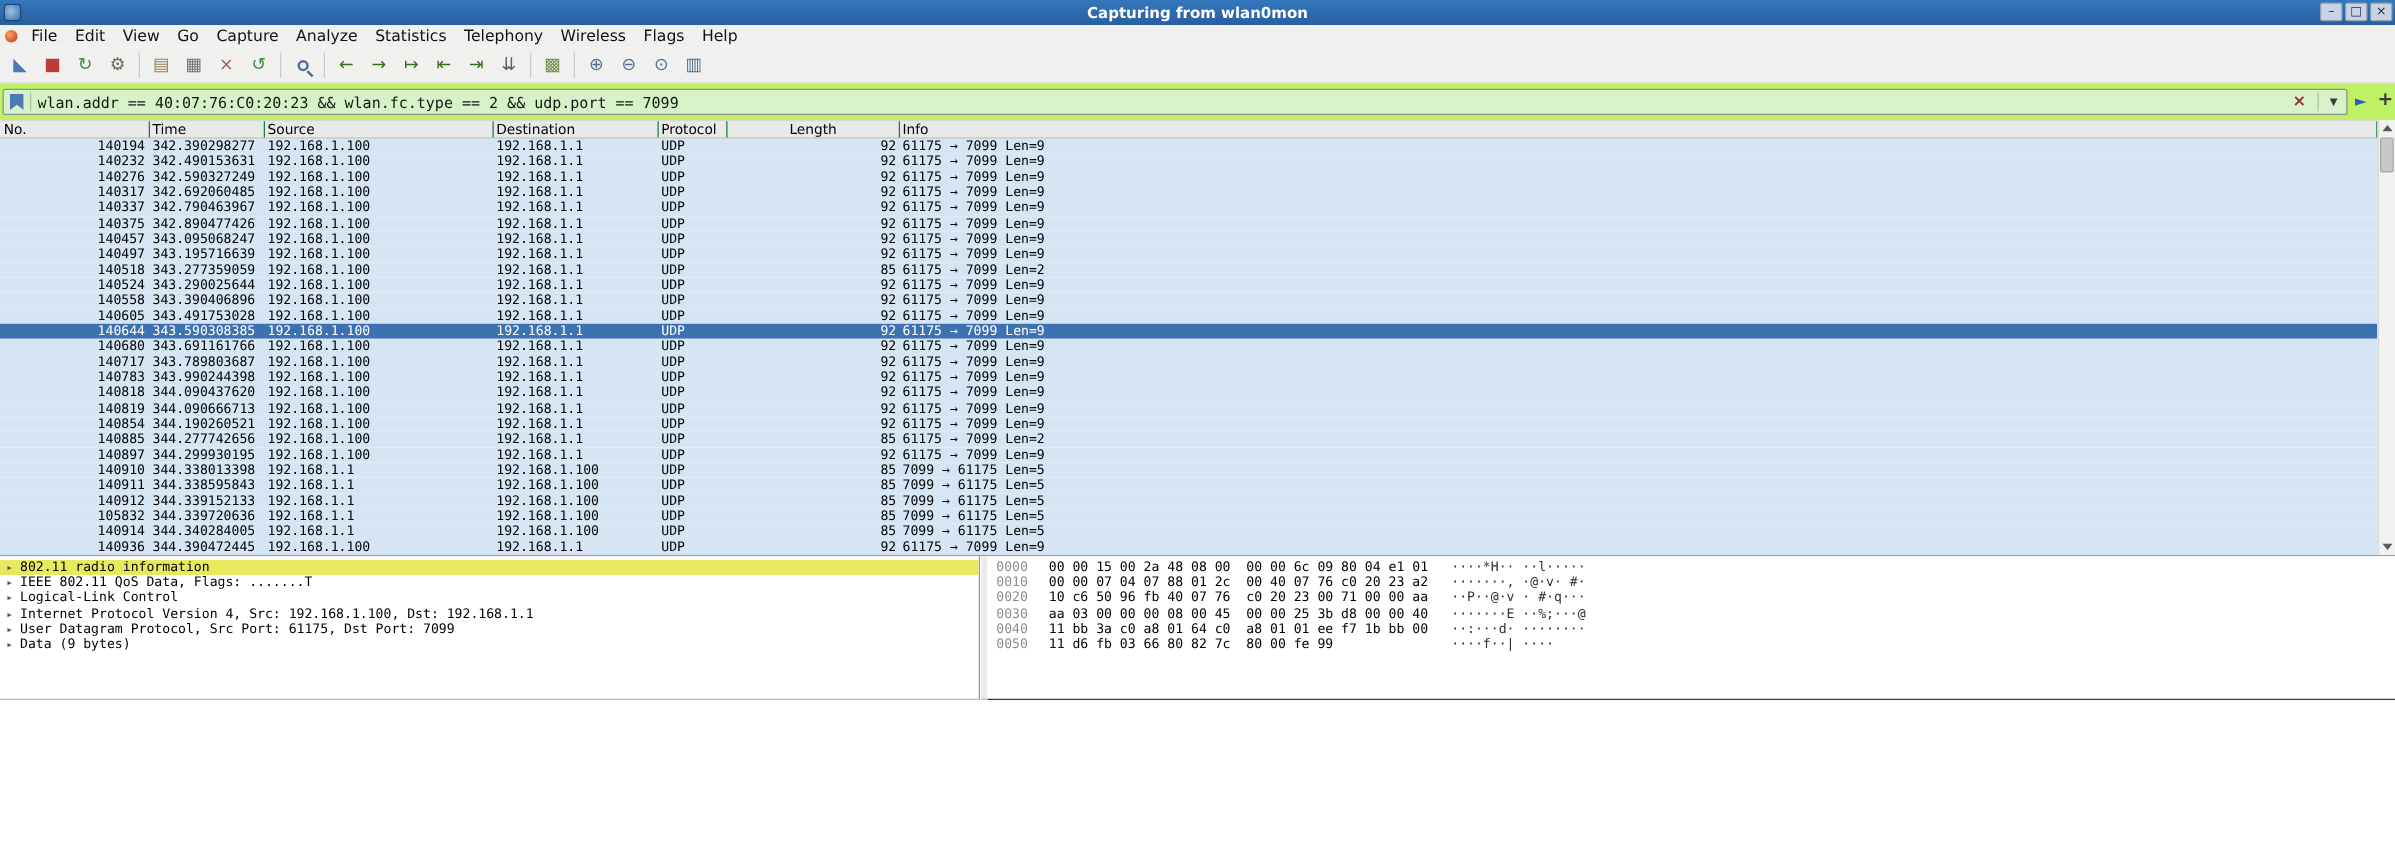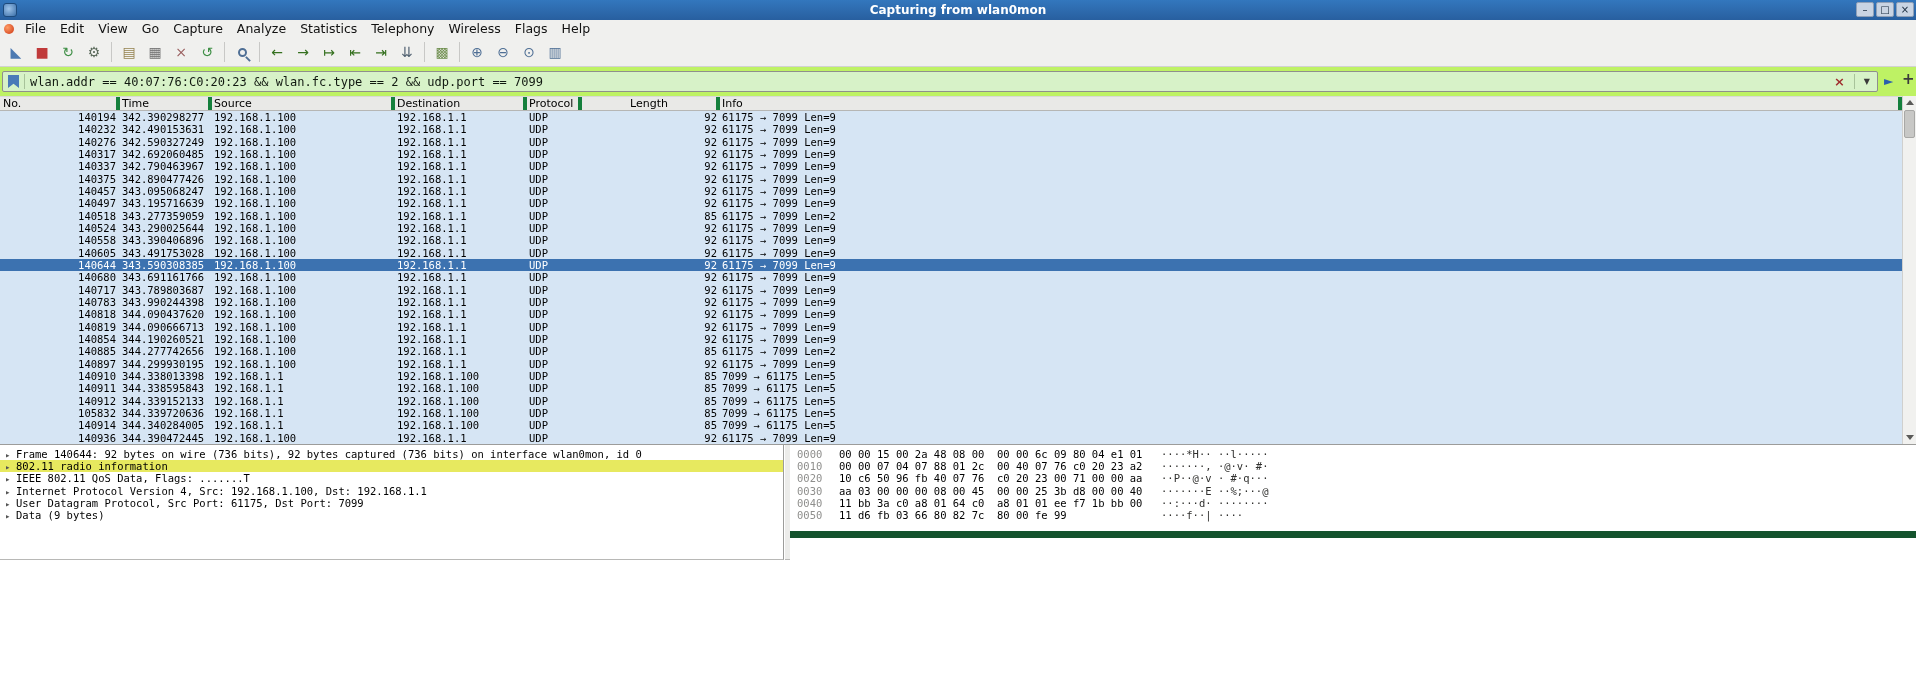--- a/index.html
+++ b/index.html
@@ -27,21 +27,21 @@
 .bookmark{width:11px;height:13px;margin-left:5px;background:#4a7ab8;clip-path:polygon(0 0,100% 0,100% 100%,50% 68%,0 100%)}
 .fsep{width:1px;height:15px;background:#a8c39a;margin:0 5px}
 .ftext{font-family:"DejaVu Sans Mono",monospace;font-size:12px;color:#101810;white-space:nowrap;overflow:hidden}
 .fright{margin-left:auto;display:flex;align-items:center;margin-right:3px}
 .fclear{color:#a03030;font-size:13px;font-weight:bold;padding:0 4px}
 .fdrop{color:#3a3a3a;font-size:8px;padding:0 4px}
 .fapply{position:absolute;left:1884px;top:6px;color:#2b5fae;font-size:12px;line-height:16px}
 .fadd{position:absolute;left:1902px;top:3px;color:#3c3c3c;font-size:15px;font-weight:bold}
 
 .colheader{position:absolute;left:0;top:96px;right:14px;height:15px;background:var(--header-bg,#e9e9e7);border-top:1px solid #d8d8d6;border-bottom:1px solid #b6b6b4;display:flex;font-size:11px;color:#000}
-.hcell{border-right:4px solid #15803d;padding-left:3px;line-height:13px;overflow:hidden;white-space:nowrap}
+.hcell{border-right:1px solid #15803d;padding-left:3px;line-height:13px;overflow:hidden;white-space:nowrap}
 
 .packetlist{position:absolute;left:0;top:111px;right:14px;height:333px;overflow:hidden;font-family:"DejaVu Sans Mono",monospace;font-size:10.5px;background:#fff}
 .prow{display:flex;height:12.33px;line-height:12.4px;background:var(--row-bg,#d6e5f4);color:#000;white-space:nowrap}
 .prow.sel{background:var(--row-selected-bg,#3c72b0);color:#fff}
 .c-no{width:120px;text-align:right;padding-right:4px}
 .c-time{width:92px;padding-left:2px}
 .c-src{width:183px;padding-left:2px}
 .c-dst{width:132px;padding-left:2px}
 .c-proto{width:55px;padding-left:2px}
 .c-len{width:138px;text-align:right;padding-right:3px}
@@ -56,21 +56,21 @@
 .sb-up::after{content:"";border-left:4px solid transparent;border-right:4px solid transparent;border-bottom:5px solid #5a5a58}
 .sb-down::after{content:"";border-left:4px solid transparent;border-right:4px solid transparent;border-top:5px solid #5a5a58}
 .sb-thumb{position:absolute;left:1px;top:14px;width:11px;height:28px;background:#c8c8c6;border:1px solid #a8a8a6;border-radius:2px}
 
 .hsplit{position:absolute;left:0;top:444px;width:100%;height:1px;background:#9c9c9a}
 .details{position:absolute;left:0;top:445px;width:784px;height:115px;background:#fff;border-right:1px solid #9c9c9a;border-bottom:1px solid #b8b8b6;padding-top:3px;font-family:"DejaVu Sans Mono",monospace;font-size:10.5px;color:#000;overflow:hidden}
 .dline{height:12.2px;line-height:12.2px;white-space:nowrap;padding-left:5px}
 .dline.hl{background:var(--detail-highlight-bg,#e7e95f)}
 .tri{display:inline-block;width:11px;color:#555;font-size:9px}
 .vsplit{position:absolute;left:785px;top:445px;width:5px;height:115px;background:#ececea;border-bottom:1px solid #b8b8b6}
-.hexpane{position:absolute;left:790px;top:445px;right:0;height:93px;background:#fff;border-bottom:7px solid #14532d;padding-top:3px;font-family:"DejaVu Sans Mono",monospace;font-size:10.5px;color:#000;overflow:hidden}
+.hexpane{position:absolute;left:790px;top:445px;right:0;height:115px;background:#fff;border-bottom:1px solid #14532d;padding-top:3px;font-family:"DejaVu Sans Mono",monospace;font-size:10.5px;color:#000;overflow:hidden}
 .hline{height:12.2px;line-height:12.2px;display:flex;white-space:pre}
 .off{width:34px;margin-left:7px;color:#8e8e8c}
 .bytes{margin-left:8px;width:322px}
 .ascii{color:#30302e}
 </style>
 </head>
 <body>
 
 <div class="titlebar">
   <span class="app-icon"></span>
@@ -399,23 +399,23 @@
   </div>
 
 <div class="vscroll">
   <div class="sb-btn sb-up"></div>
   <div class="sb-thumb"></div>
   <div class="sb-btn sb-down"></div>
 </div>
 
 <div class="hsplit"></div>
 <div class="details">
-    <div class="dline"><span class="tri">▸</span><span>Frame 140644: 92 bytes on wire (736 bits), 92 bytes captured (736 bits) on interface wlan0mon, id 0</span></div>
     <div class="dline hl"><span class="tri">▸</span><span>802.11 radio information</span></div>
     <div class="dline"><span class="tri">▸</span><span>IEEE 802.11 QoS Data, Flags: .......T</span></div>
+    <div class="dline"><span class="tri">▸</span><span>Logical-Link Control</span></div>
     <div class="dline"><span class="tri">▸</span><span>Internet Protocol Version 4, Src: 192.168.1.100, Dst: 192.168.1.1</span></div>
     <div class="dline"><span class="tri">▸</span><span>User Datagram Protocol, Src Port: 61175, Dst Port: 7099</span></div>
     <div class="dline"><span class="tri">▸</span><span>Data (9 bytes)</span></div>
   </div>
 <div class="vsplit"></div>
 <div class="hexpane">
     <div class="hline"><span class="off">0000</span><span class="bytes">00 00 15 00 2a 48 08 00  00 00 6c 09 80 04 e1 01</span><span class="ascii">····*H·· ··l·····</span></div>
     <div class="hline"><span class="off">0010</span><span class="bytes">00 00 07 04 07 88 01 2c  00 40 07 76 c0 20 23 a2</span><span class="ascii">·······, ·@·v· #·</span></div>
     <div class="hline"><span class="off">0020</span><span class="bytes">10 c6 50 96 fb 40 07 76  c0 20 23 00 71 00 00 aa</span><span class="ascii">··P··@·v · #·q···</span></div>
     <div class="hline"><span class="off">0030</span><span class="bytes">aa 03 00 00 00 08 00 45  00 00 25 3b d8 00 00 40</span><span class="ascii">·······E ··%;···@</span></div>

